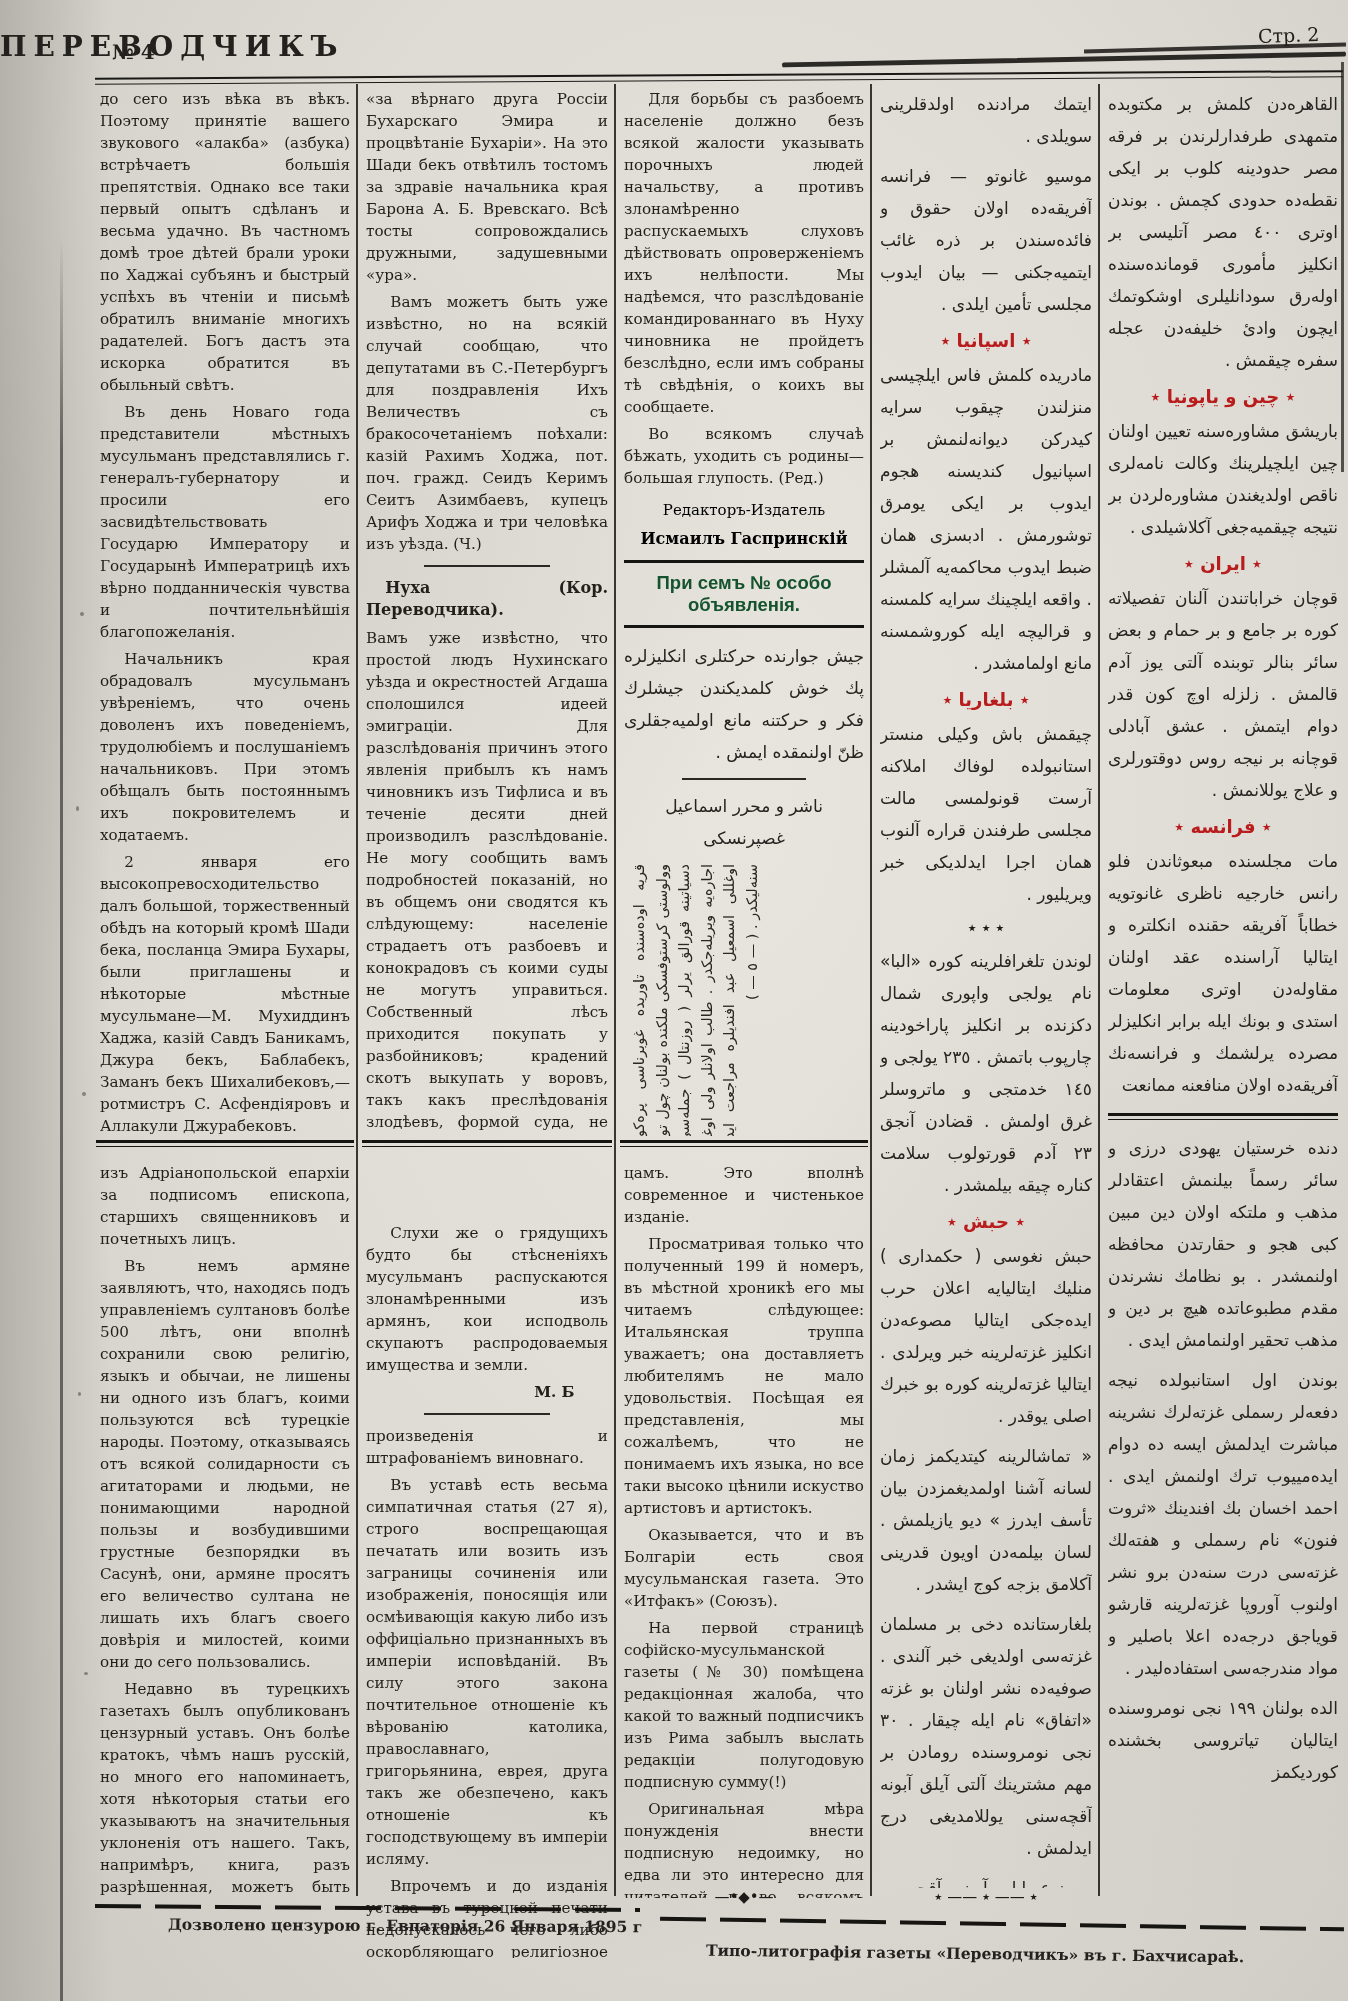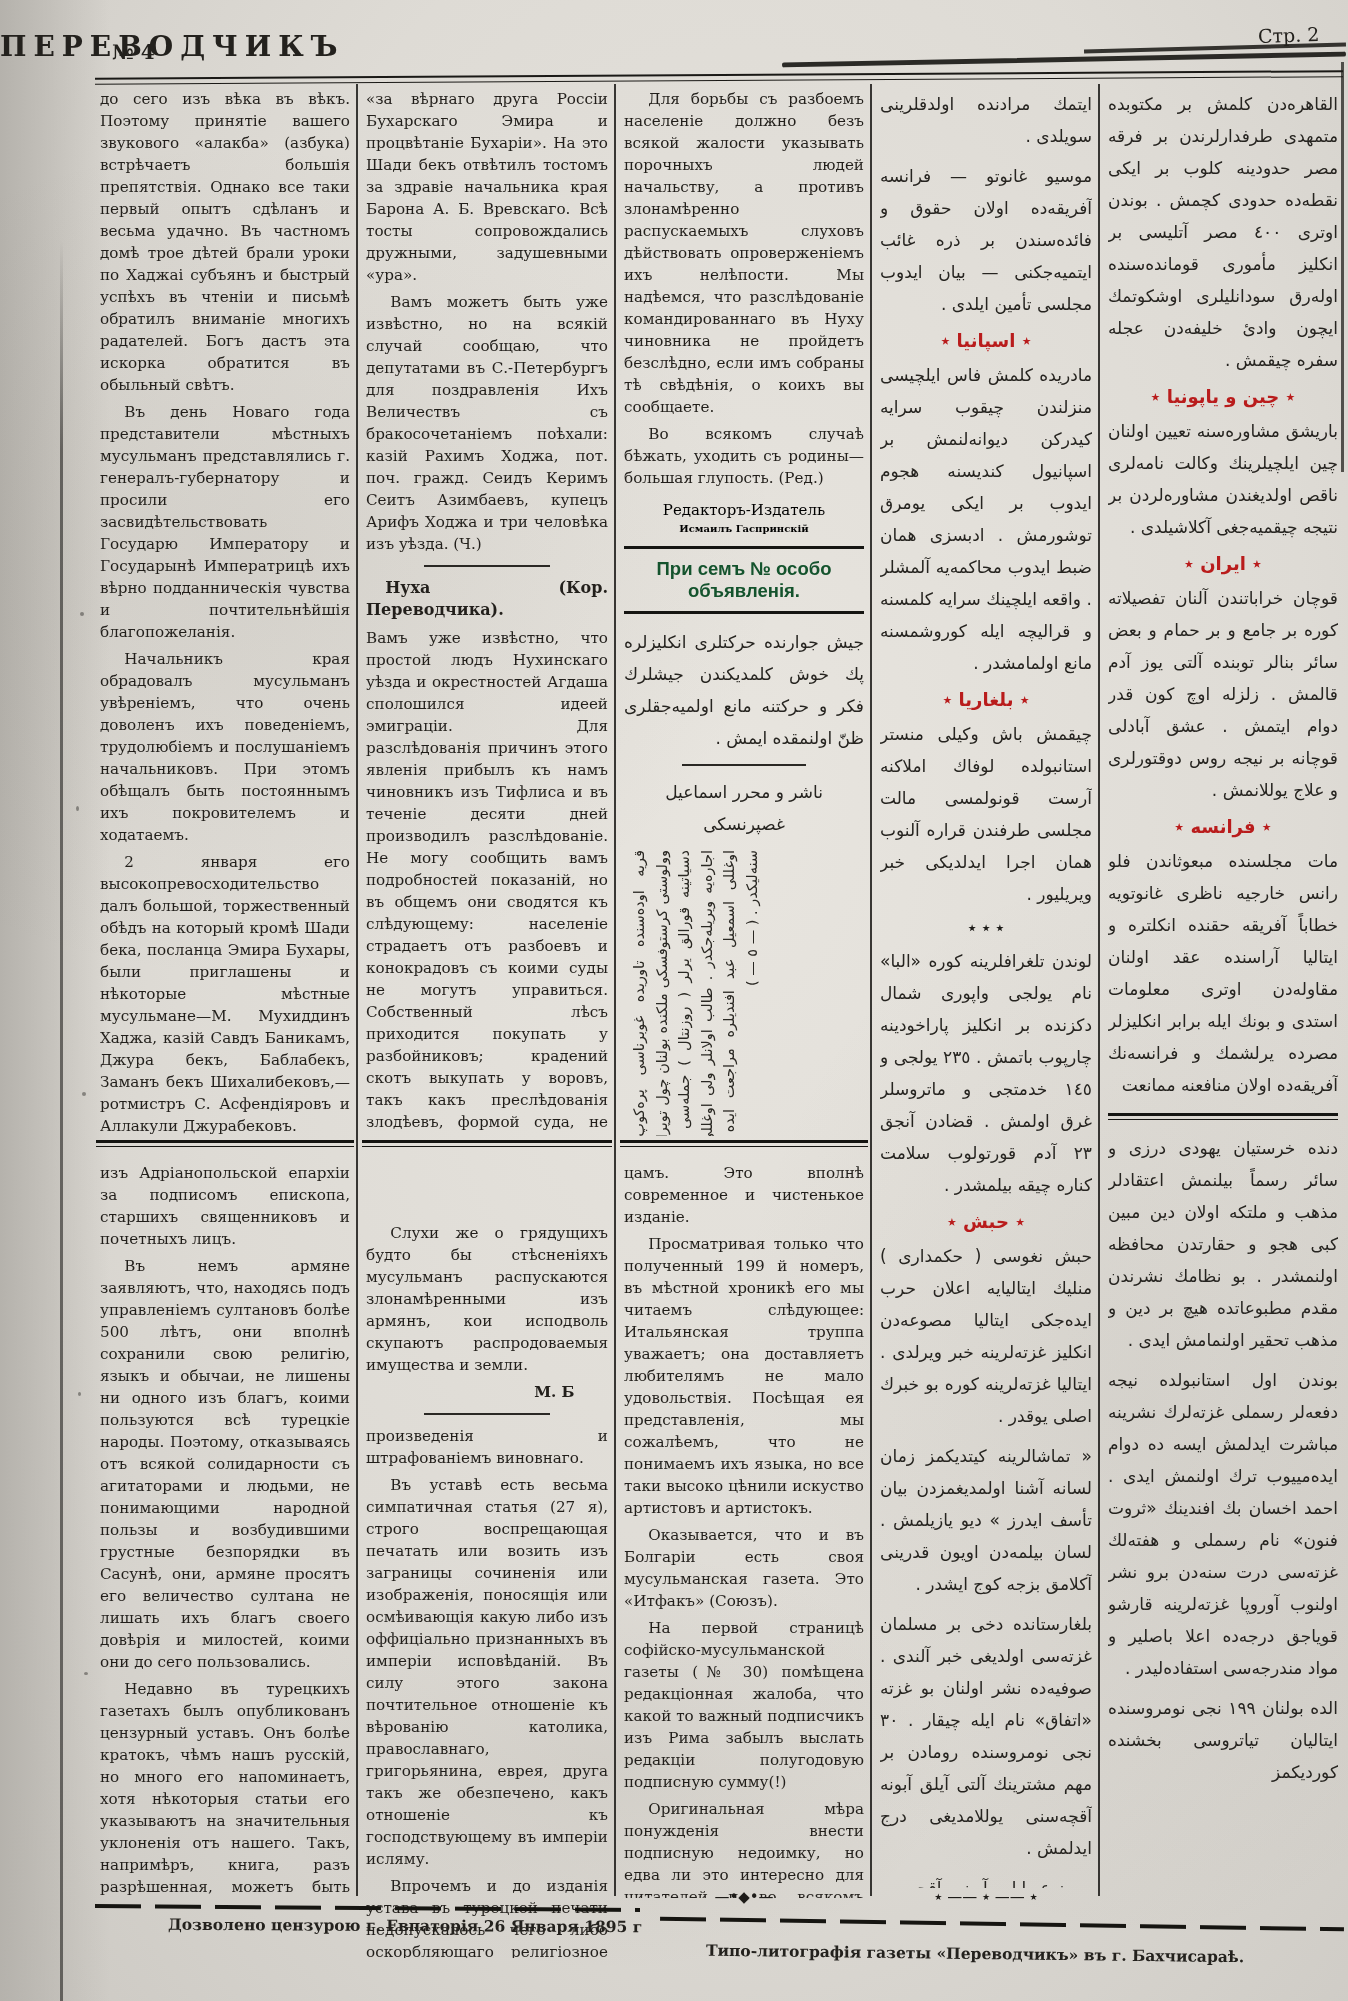--- a/index.html
+++ b/index.html
@@ -21,21 +21,21 @@
   .ar{font-family:"DejaVu Sans","Liberation Sans",sans-serif;font-size:17px;line-height:32px;
       color:#262420;text-align:justify;direction:rtl;margin:0 0 8px 0;}
   .ar-h{font-family:"DejaVu Sans","Liberation Sans",sans-serif;font-weight:bold;font-size:18px;
         direction:rtl;text-align:center;margin:10px 0 8px 0;color:#b91c1c;}
   .ar-h::before{content:"٭ ";} .ar-h::after{content:" ٭";}
   .ar-center{text-align:center;direction:rtl;}
   .stars-row{font-family:"DejaVu Sans",sans-serif;text-align:center;font-size:16px;margin:8px 0;color:#1d1b18;}
   .article-head{font-size:16px;font-weight:bold;text-indent:1.2em;margin:6px 0;}
   .editor-block{text-align:center;margin:12px 0 4px 0;}
   .editor-title{font-size:15px;}
-  .editor-name{font-size:10px;font-weight:bold;margin-top:4px;}
+  .editor-name{font-size:16px;font-weight:bold;margin-top:10px;}
   .notice{font-family:"Liberation Sans","DejaVu Sans",sans-serif;font-weight:bold;font-size:18.5px;
           text-align:center;padding:9px 2px;border-top:3px solid #151512;border-bottom:3px solid #151512;
           margin:12px 0 12px 0;color:#14532d;}
   .rule-thin{border-top:2px solid #2a2824;width:52%;margin:10px auto;height:0;}
   .rule-full{border-top:3px solid #151512;border-bottom:1px solid #151512;height:3px;margin:12px 0;}
   .vrule{position:absolute;top:84px;height:1812px;width:2px;background:rgba(18,17,15,.82);}
   .hdiv{position:absolute;height:3px;border-top:3px solid #151512;border-bottom:1px solid #151512;}
   .masthead{position:absolute;top:30px;left:0;width:1068px;
             font-size:28px;font-weight:bold;letter-spacing:7px;color:#23211d;}
   .issue-no{position:absolute;top:40px;left:112px;font-size:20px;font-weight:bold;color:#23211d;}

